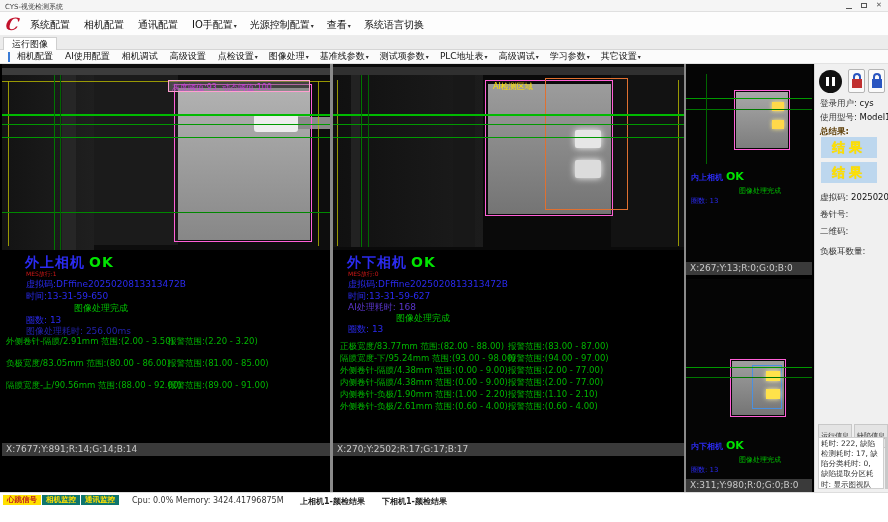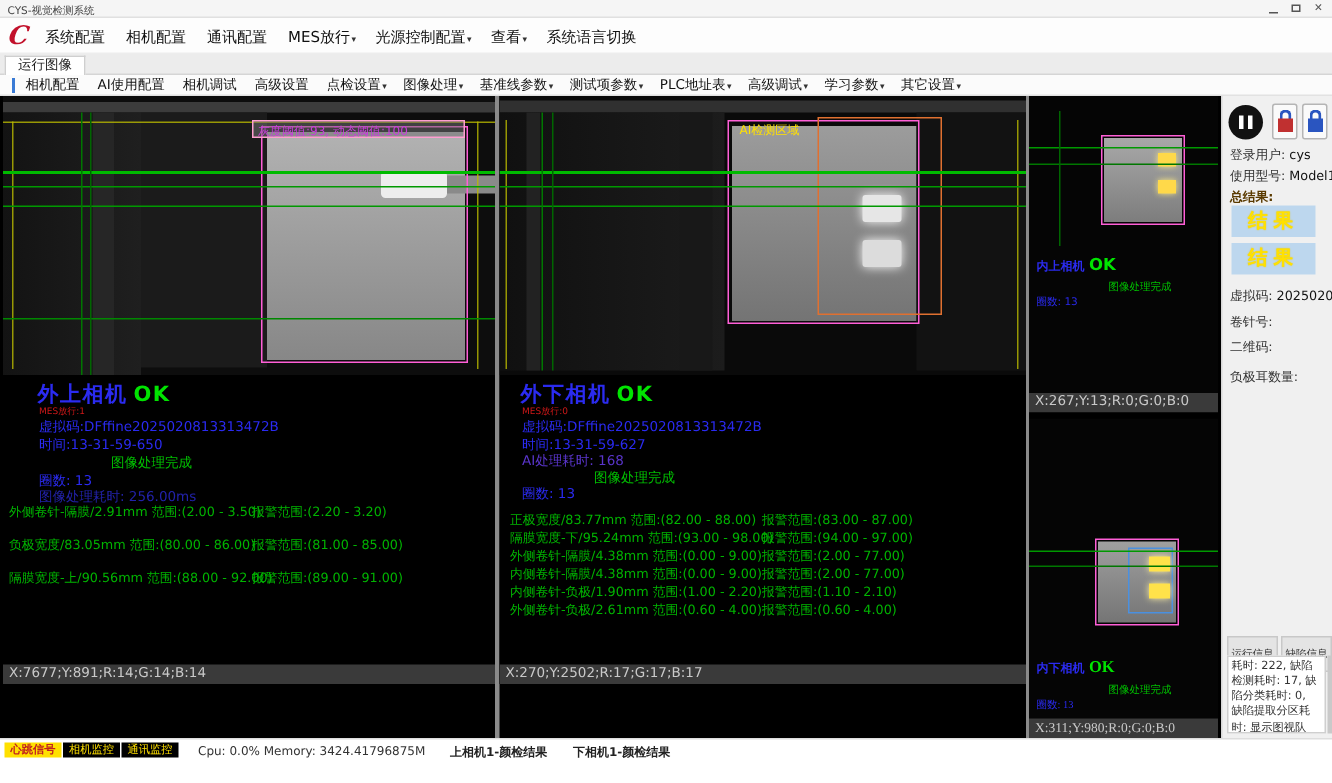--- a/index.html
+++ b/index.html
@@ -82,21 +82,21 @@
   .info-box { position:absolute; left:3px; top:373px; width:66px; height:52px; background:#fff;
               border:1px solid #cfcfcf; font-size:7.5px; line-height:1.35; padding:1px 5px 1px 2px;
               color:#333; overflow:hidden; word-break:break-all; }
   .info-scroll { position:absolute; right:0; top:373px; width:3px; height:52px; background:#c9c9c9; }
 
   
   .bottombar { position:absolute; left:0; top:492px; width:888px; height:30px; background:#fff;
                border-top:1px solid #ddd; font-size:8px; color:#333; }
   .badge { position:absolute; top:2px; height:10px; line-height:10px; padding:0 4px; font-size:7.5px; }
   .badge.yellow { background:#ffe000; color:#c02020; font-weight:bold; }
-  .badge.red { background:#000000; color:#ffe000; font-weight:normal; }
+  .badge.red { background:#0f766e; color:#ffe000; font-weight:bold; }
   .bb-text { position:absolute; top:3px; white-space:nowrap; }
   .bb-link { position:absolute; top:3px; color:#222; font-weight:bold; white-space:nowrap; }
 </style>
 </head>
 <body>
 
 <div class="app">
 
   <div class="titlebar">
     <span class="title">CYS-视觉检测系统</span>
@@ -114,21 +114,21 @@
   <div class="menubar">
     <span class="logo">C</span>
     <div class="menu-items">
 
         <span class="menu-item"><span>系统配置</span><span class="caret"></span></span>
 
         <span class="menu-item"><span>相机配置</span><span class="caret"></span></span>
 
         <span class="menu-item"><span>通讯配置</span><span class="caret"></span></span>
 
-        <span class="menu-item"><span>MES放行</span><span class="caret">▾</span></span>
+        <span class="menu-item"><span>IO手配置</span><span class="caret">▾</span></span>
 
         <span class="menu-item"><span>光源控制配置</span><span class="caret">▾</span></span>
 
         <span class="menu-item"><span>查看</span><span class="caret">▾</span></span>
 
         <span class="menu-item"><span>系统语言切换</span><span class="caret"></span></span>
       </div>
   </div>
 
   <div class="tabrow">
@@ -302,21 +302,21 @@
         <div class="shape" style="left:20px;top:10px;width:1px;height:90px;background:#006600"></div>
         <div class="ovl" style="left:5px;top:106px">
           <span class="mini-title">内上相机</span><span class="mini-ok">OK</span>
         </div>
         <div class="ovl t-green" style="left:5px;top:122px;font-size:7px">图像处理完成</div>
         <div class="ovl t-blue" style="left:5px;top:132px;font-size:7px">圈数: 13</div>
       </div>
       <div class="view-status">X:267;Y:13;R:0;G:0;B:0</div>
     </div>
 
-    <div class="view" style="left:686px;top:215px;width:126px;height:213px;font-family:Liberation Serif, serif;">
+    <div class="view" style="left:686px;top:215px;width:126px;height:213px;">
       <div class="scene" style="height:200px">
         <div class="shape" style="left:0;top:0;width:126px;height:200px;background:#050505"></div>
         <div class="shape" style="left:46px;top:82px;width:52px;height:54px;background:linear-gradient(180deg,#9f9f9f,#757575)"></div>
         <div class="shape" style="left:44px;top:80px;width:56px;height:58px;border:1px solid #ff5fd7"></div>
         <div class="shape" style="left:66px;top:86px;width:30px;height:44px;border:1px solid #4a90e0"></div>
         <div class="shape" style="left:80px;top:92px;width:14px;height:10px;background:#ffe24a;box-shadow:0 0 5px #fff1a0"></div>
         <div class="shape" style="left:80px;top:110px;width:14px;height:10px;background:#ffe24a;box-shadow:0 0 5px #fff1a0"></div>
         <div class="shape" style="left:0;top:88px;width:126px;height:1px;background:#009900"></div>
         <div class="shape" style="left:0;top:98px;width:126px;height:1px;background:#007700"></div>
         <div class="ovl" style="left:5px;top:160px">

